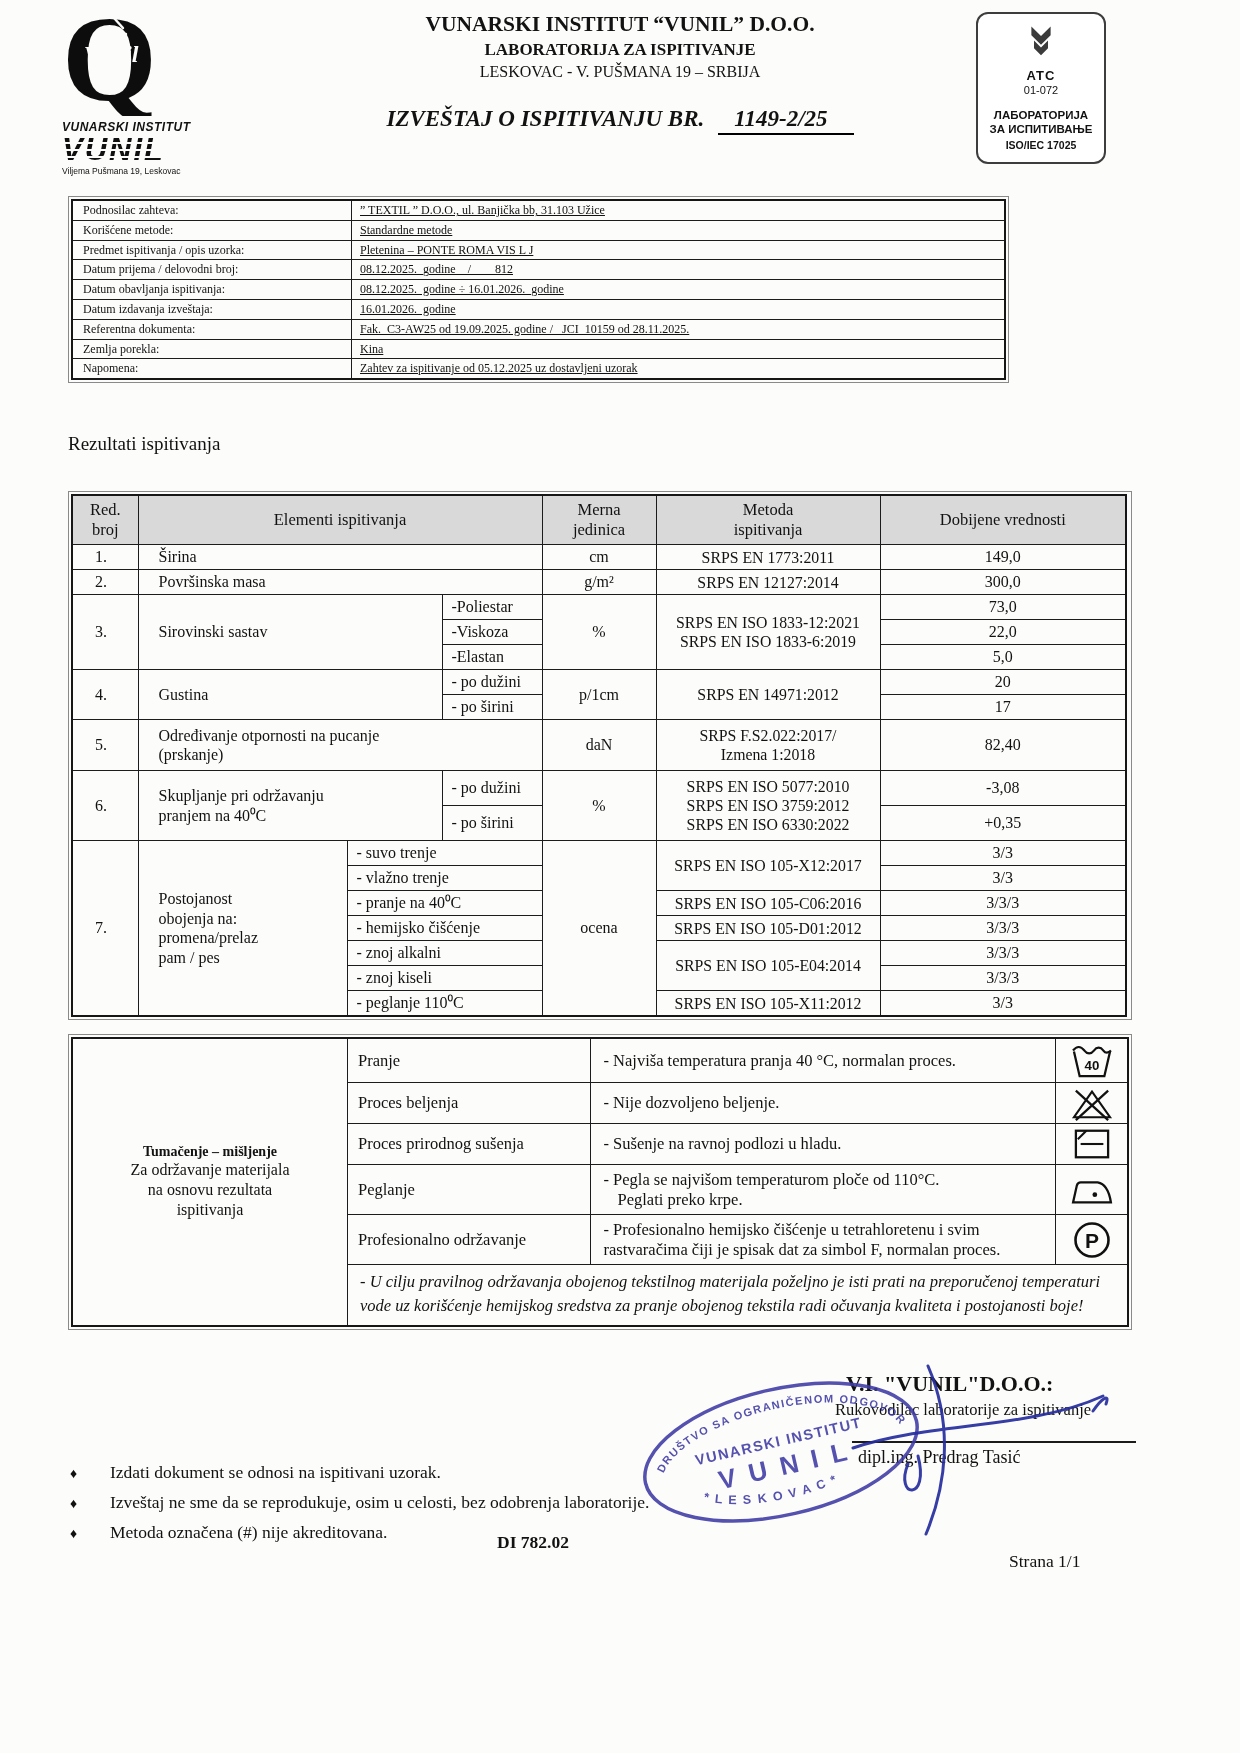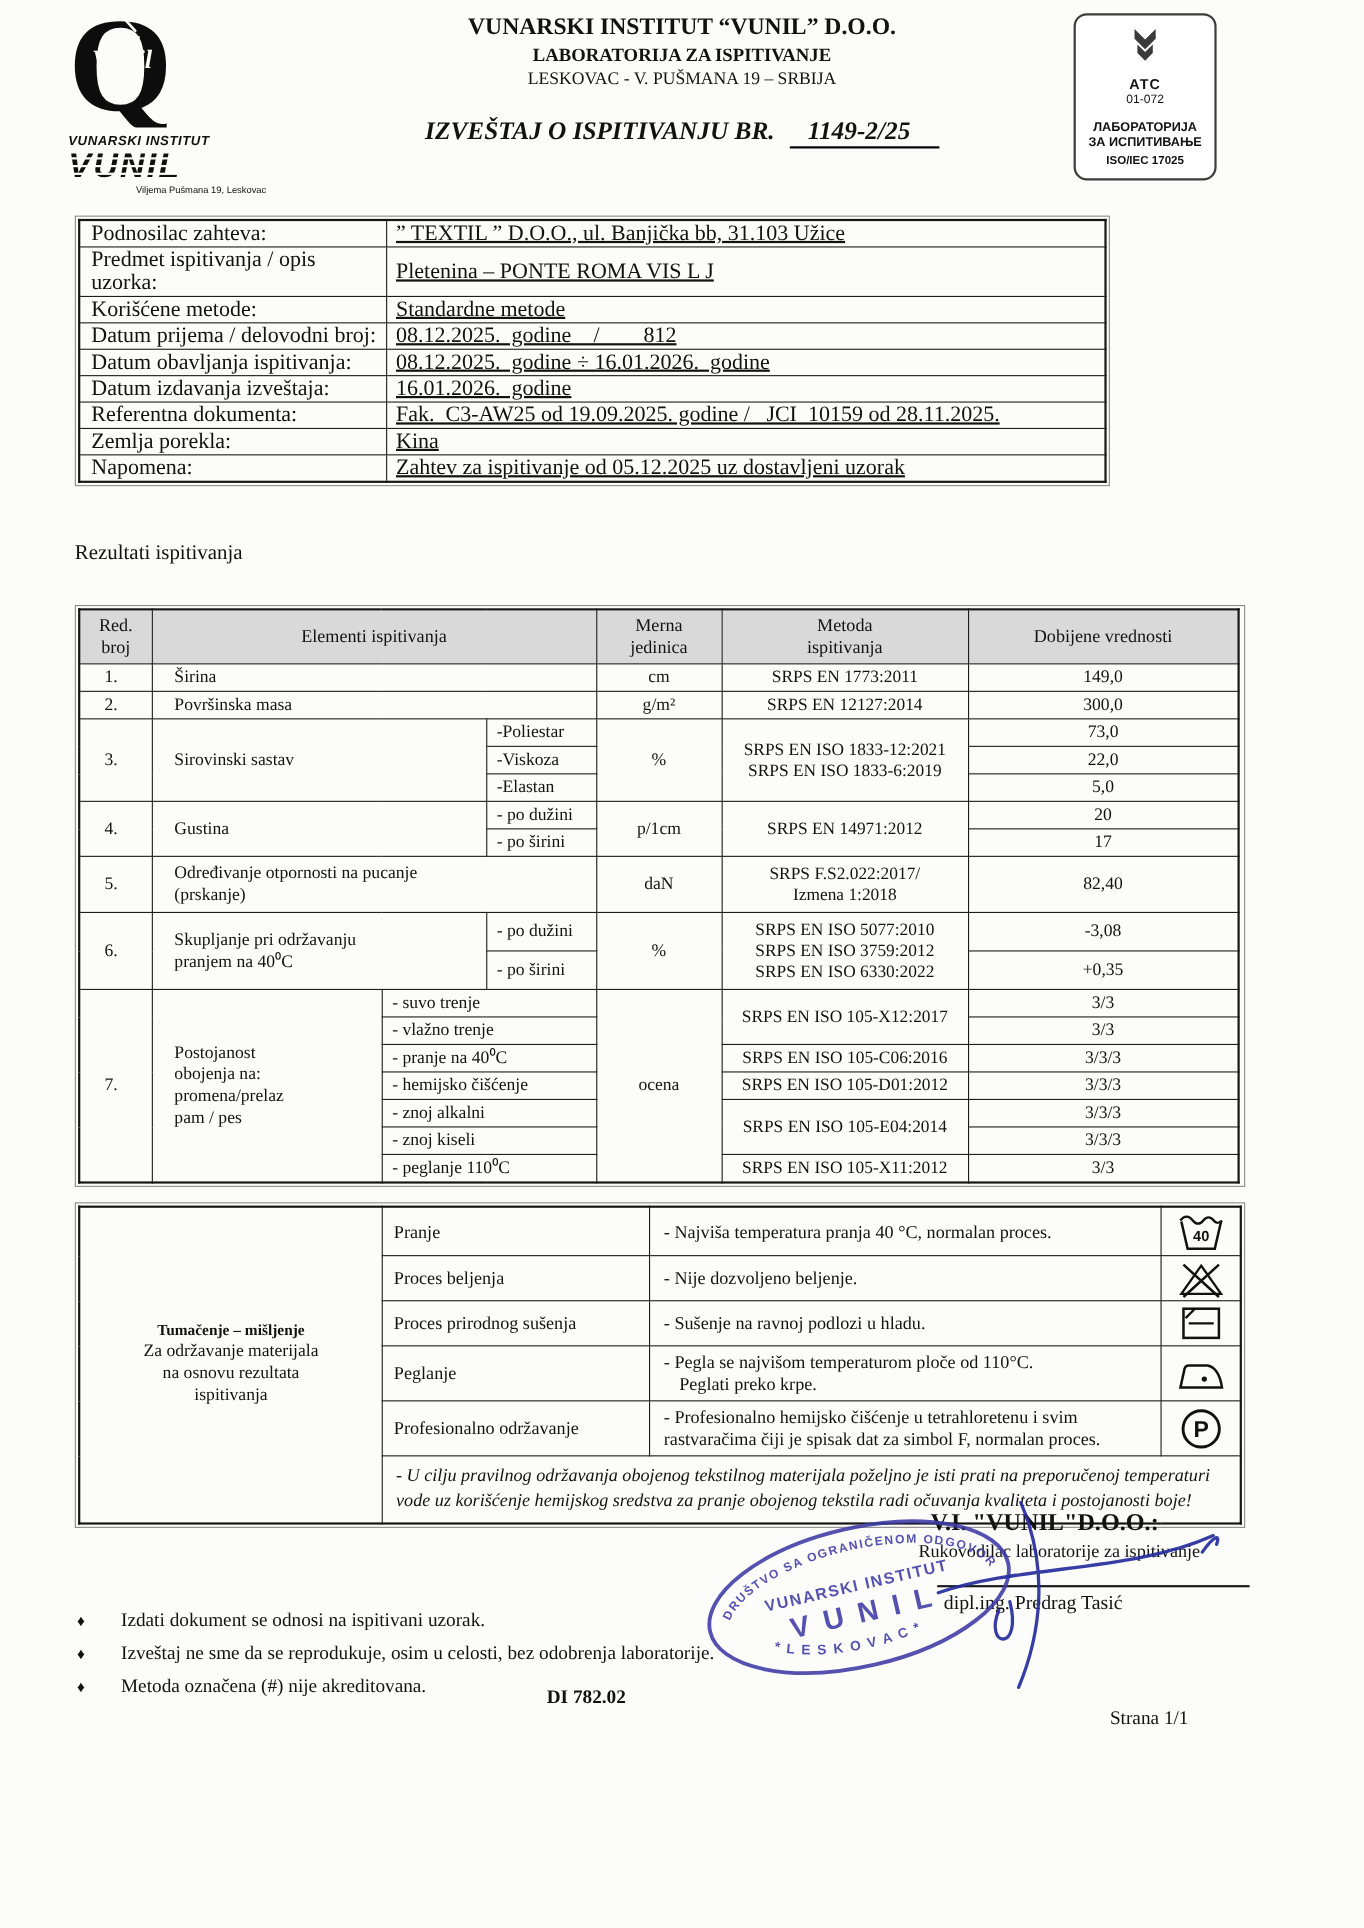--- a/index.html
+++ b/index.html
@@ -8,21 +8,21 @@
     background:#fcfcfa; color:#121212; overflow:hidden;
     font-family:"Liberation Serif", serif;
   }
 
   
   .header { position:relative; height:180px; }
   .logo-block { position:absolute; left:62px; top:4px; width:180px; }
   .logo-institute { font-family:"Liberation Sans",sans-serif; font-weight:bold; font-style:italic; font-size:12px; letter-spacing:.5px; margin-top:0px; }
   .logo-brand { position:relative; display:inline-block; font-family:"Liberation Sans",sans-serif; font-style:italic; font-weight:900; font-size:31px; letter-spacing:2px; line-height:1; color:#101010; }
   .logo-brand .stripe { position:absolute; left:-2px; right:-2px; height:2px; background:#fcfcfa; }
-  .logo-addr { font-family:"Liberation Sans",sans-serif; font-size:8.5px; margin-top:1px;text-align:right; }
+  .logo-addr { font-family:"Liberation Sans",sans-serif; font-size:8.5px; margin-top:1px; }
 
   .head-center { position:absolute; left:255px; right:255px; top:12px; text-align:center; }
   .hc-org { font-size:21.5px; font-weight:bold; }
   .hc-lab { font-size:17px; font-weight:bold; margin-top:3px; }
   .hc-addr { font-size:16px; margin-top:3px; }
   .hc-tel { font-size:16px; margin-top:2px; }
   .title-row { margin-top:25px; font-size:23px; font-weight:bold; font-style:italic; white-space:nowrap; }
   .report-no { display:inline-block; border-bottom:2.5px solid #000; padding:0 26px 1px 16px; margin-left:14px; }
 
   .badge { position:absolute; right:134px; top:12px; width:130px; height:152px; border:2px solid #3d3d3d; border-radius:12px; box-sizing:border-box; text-align:center; font-family:"Liberation Sans",sans-serif; padding-top:9px; background:#fff; }
@@ -32,21 +32,21 @@
   .b-iso { font-size:10.5px; font-weight:bold; margin-top:2px; }
 
   
   .tbl-wrap { border:1px solid #8a8a8a; padding:2px; background:#fcfcfa; box-sizing:border-box; }
   .tbl-wrap > table { border:2px solid #161616; border-collapse:collapse; table-layout:fixed; }
   td, th { border:1px solid #1c1c1c; vertical-align:middle; overflow:hidden; }
 
   
   .info-wrap { margin:16px 0 0 68px; width:941px; }
   .info-wrap table { width:935px; }
-  .info-wrap td { font-size:20px; height:16.8px; padding:1px 8px; line-height:1.05; }
+  .info-wrap td { font-size:12px; height:16.8px; padding:1px 8px; line-height:1.05; }
   .info-label { width:260px; padding-left:10px !important; }
   .info-value { white-space:pre;text-decoration:underline; }
 
   
   .results-title { margin:50px 0 0 68px; font-size:19px; font-weight:normal; }
   .res-wrap { margin:36px 0 0 68px; width:1064px; }
   .res-wrap table { width:968px; }
   .res-wrap th { background:#d9d9d9; font-weight:normal; font-size:16.5px; height:46px; text-align:center; white-space:pre-line; line-height:1.2; }
   .res-wrap td { font-size:16px; line-height:1.22; padding:1px 4px; }
   tr.h22 > td { height:22px; }
@@ -139,26 +139,26 @@
   </div>
 
   <div class="tbl-wrap info-wrap">
     <table>
       <tbody>
         <tr>
             <td class="info-label">Podnosilac zahteva:</td>
             <td class="info-value">” TEXTIL ” D.O.O., ul. Banjička bb, 31.103 Užice</td>
           </tr>
         <tr>
+            <td class="info-label">Korišćene metode:</td>
+            <td class="info-value">Standardne metode</td>
+          </tr>
+        <tr>
             <td class="info-label">Predmet ispitivanja / opis uzorka:</td>
             <td class="info-value">Pletenina – PONTE ROMA VIS L J</td>
-          </tr>
-        <tr>
-            <td class="info-label">Korišćene metode:</td>
-            <td class="info-value">Standardne metode</td>
           </tr>
         <tr>
             <td class="info-label">Datum prijema / delovodni broj:</td>
             <td class="info-value">08.12.2025.  godine    /        812</td>
           </tr>
         <tr>
             <td class="info-label">Datum obavljanja ispitivanja:</td>
             <td class="info-value">08.12.2025.  godine ÷ 16.01.2026.  godine</td>
           </tr>
         <tr>

